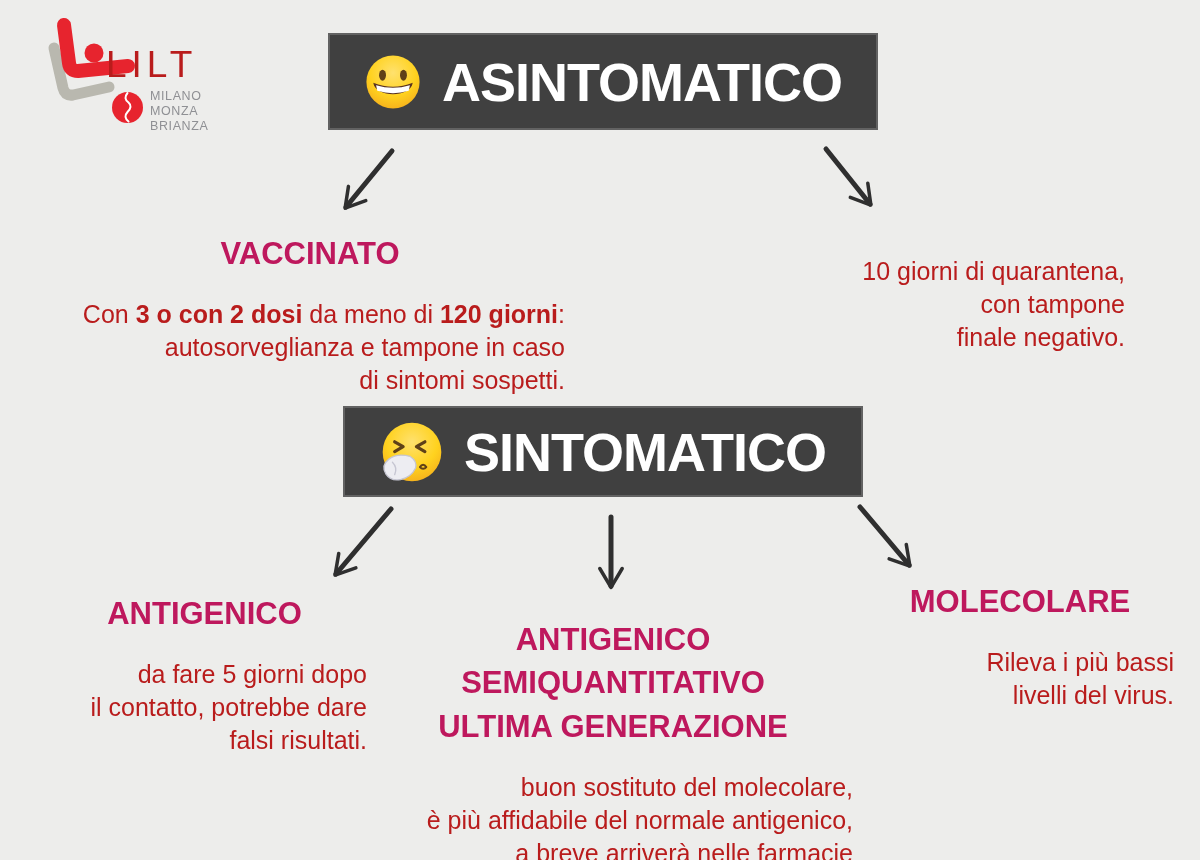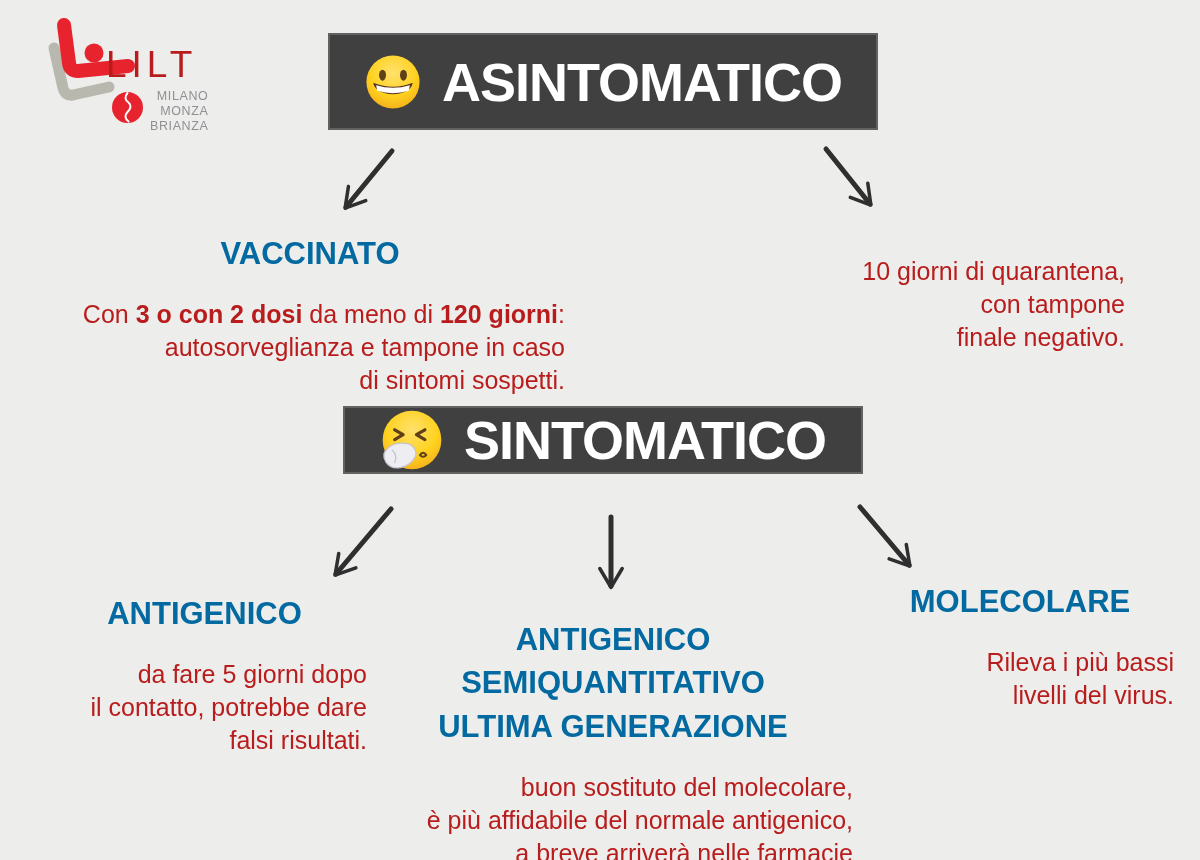--- a/index.html
+++ b/index.html
@@ -7,39 +7,39 @@
     position:relative;width:1200px;height:860px;background:#EDEDEB;overflow:hidden;
     font-family:"Liberation Sans","DejaVu Sans",sans-serif;
   }
 
   
   .logo{position:absolute;left:0;top:0;width:270px;height:150px;}
   .logo-mark{position:absolute;left:22px;top:8px;}
   .brand{position:absolute;left:106px;top:44px;font-size:37px;letter-spacing:5px;color:#b91c1c;}
   .region-badge{position:absolute;left:111px;top:91px;}
   .region-text{position:absolute;left:150px;top:89px;font-size:12.5px;line-height:15px;
-    letter-spacing:0.6px;color:#8F9094;white-space:pre-line;text-align:right;}
+    letter-spacing:0.6px;color:#8F9094;white-space:pre-line;}
 
   
   .banner{
     position:absolute;background:#404040;display:flex;align-items:center;justify-content:center;
     gap:20px;color:#FFFFFF;box-shadow:inset 0 0 0 2px rgba(255,255,255,0.18);
   }
   .banner-1{left:328px;top:33px;width:550px;height:97px;}
-  .banner-2{left:343px;top:406px;width:520px;height:68px;}
+  .banner-2{left:343px;top:406px;width:520px;height:91px;}
   .banner-label{font-weight:bold;font-size:54px;letter-spacing:-1px;line-height:1;}
   .emoji-lg{width:58px;height:58px;}
   .emoji-xl{width:64px;height:64px;}
 
   
   .arrows{position:absolute;left:0;top:0;pointer-events:none;}
 
   
   .node{position:absolute;text-align:center;}
-  .node-title{color:#0369a1;font-weight:bold;font-size:31px;line-height:1.4;
+  .node-title{color:#be185d;font-weight:bold;font-size:31px;line-height:1.4;
     white-space:pre-line;}
   .node-body{margin-top:23px;color:#b91c1c;font-size:25px;line-height:1.32;text-align:right;}
   .node-body b{font-weight:bold;}
 
   .n-vaccinato{left:55px;top:232px;width:510px;}
   .n-non-vaccinato{left:715px;top:232px;width:410px;}
   .n-antigenico{left:42px;top:592px;width:325px;}
   .n-semiquantitativo{left:373px;top:618px;width:480px;}
   .n-molecolare{left:866px;top:580px;width:308px;}
 </style>

